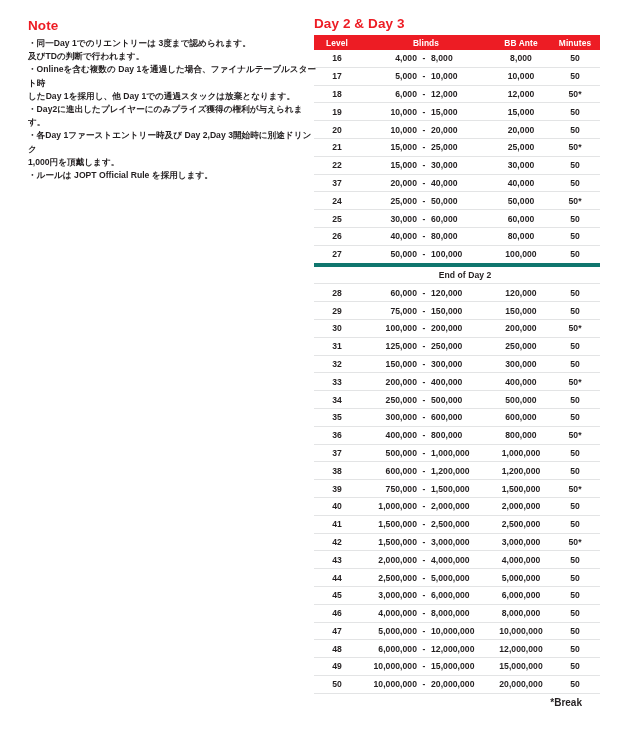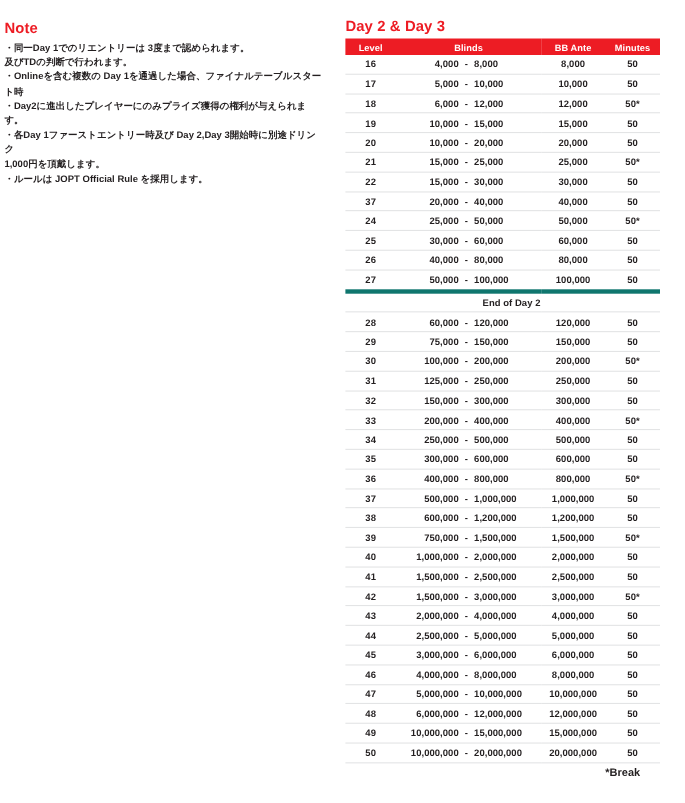--- a/index.html
+++ b/index.html
@@ -12,21 +12,21 @@
     height: 730px;
     font-family: "Liberation Sans", sans-serif;
     color: #231f20;
     overflow: hidden;
     position: relative;
   }
 
   
   #note-panel {
     position: absolute;
-    left: 4px;
+    left: 28px;
     top: 18px;
     width: 290px;
   }
   #note-title {
     color: #ed1c24;
     font-size: 13.5px;
     font-weight: bold;
     line-height: 16px;
     margin: 0 0 3px 0;
     letter-spacing: 0.1px;
@@ -130,20 +130,21 @@
 </style>
 </head>
 <body>
 
 <div id="note-panel">
   <div id="note-title">Note</div>
   <div id="note-lines">
       <div class="note-line">・同一Day 1でのリエントリーは 3度まで認められます。</div>
       <div class="note-line">及びTDの判断で行われます。</div>
       <div class="note-line">・Onlineを含む複数の Day 1を通過した場合、ファイナルテーブルスタート時</div>
+      <div class="note-line">したDay 1を採用し、他 Day 1での通過スタックは放棄となります。</div>
       <div class="note-line">・Day2に進出したプレイヤーにのみプライズ獲得の権利が与えられま</div>
       <div class="note-line">す。</div>
       <div class="note-line">・各Day 1ファーストエントリー時及び Day 2,Day 3開始時に別途ドリンク</div>
       <div class="note-line">1,000円を頂戴します。</div>
       <div class="note-line">・ルールは JOPT Official Rule を採用します。</div>
     </div>
 </div>
 
 <div id="schedule-panel">
   <div id="schedule-title">Day 2 &amp; Day 3</div>

